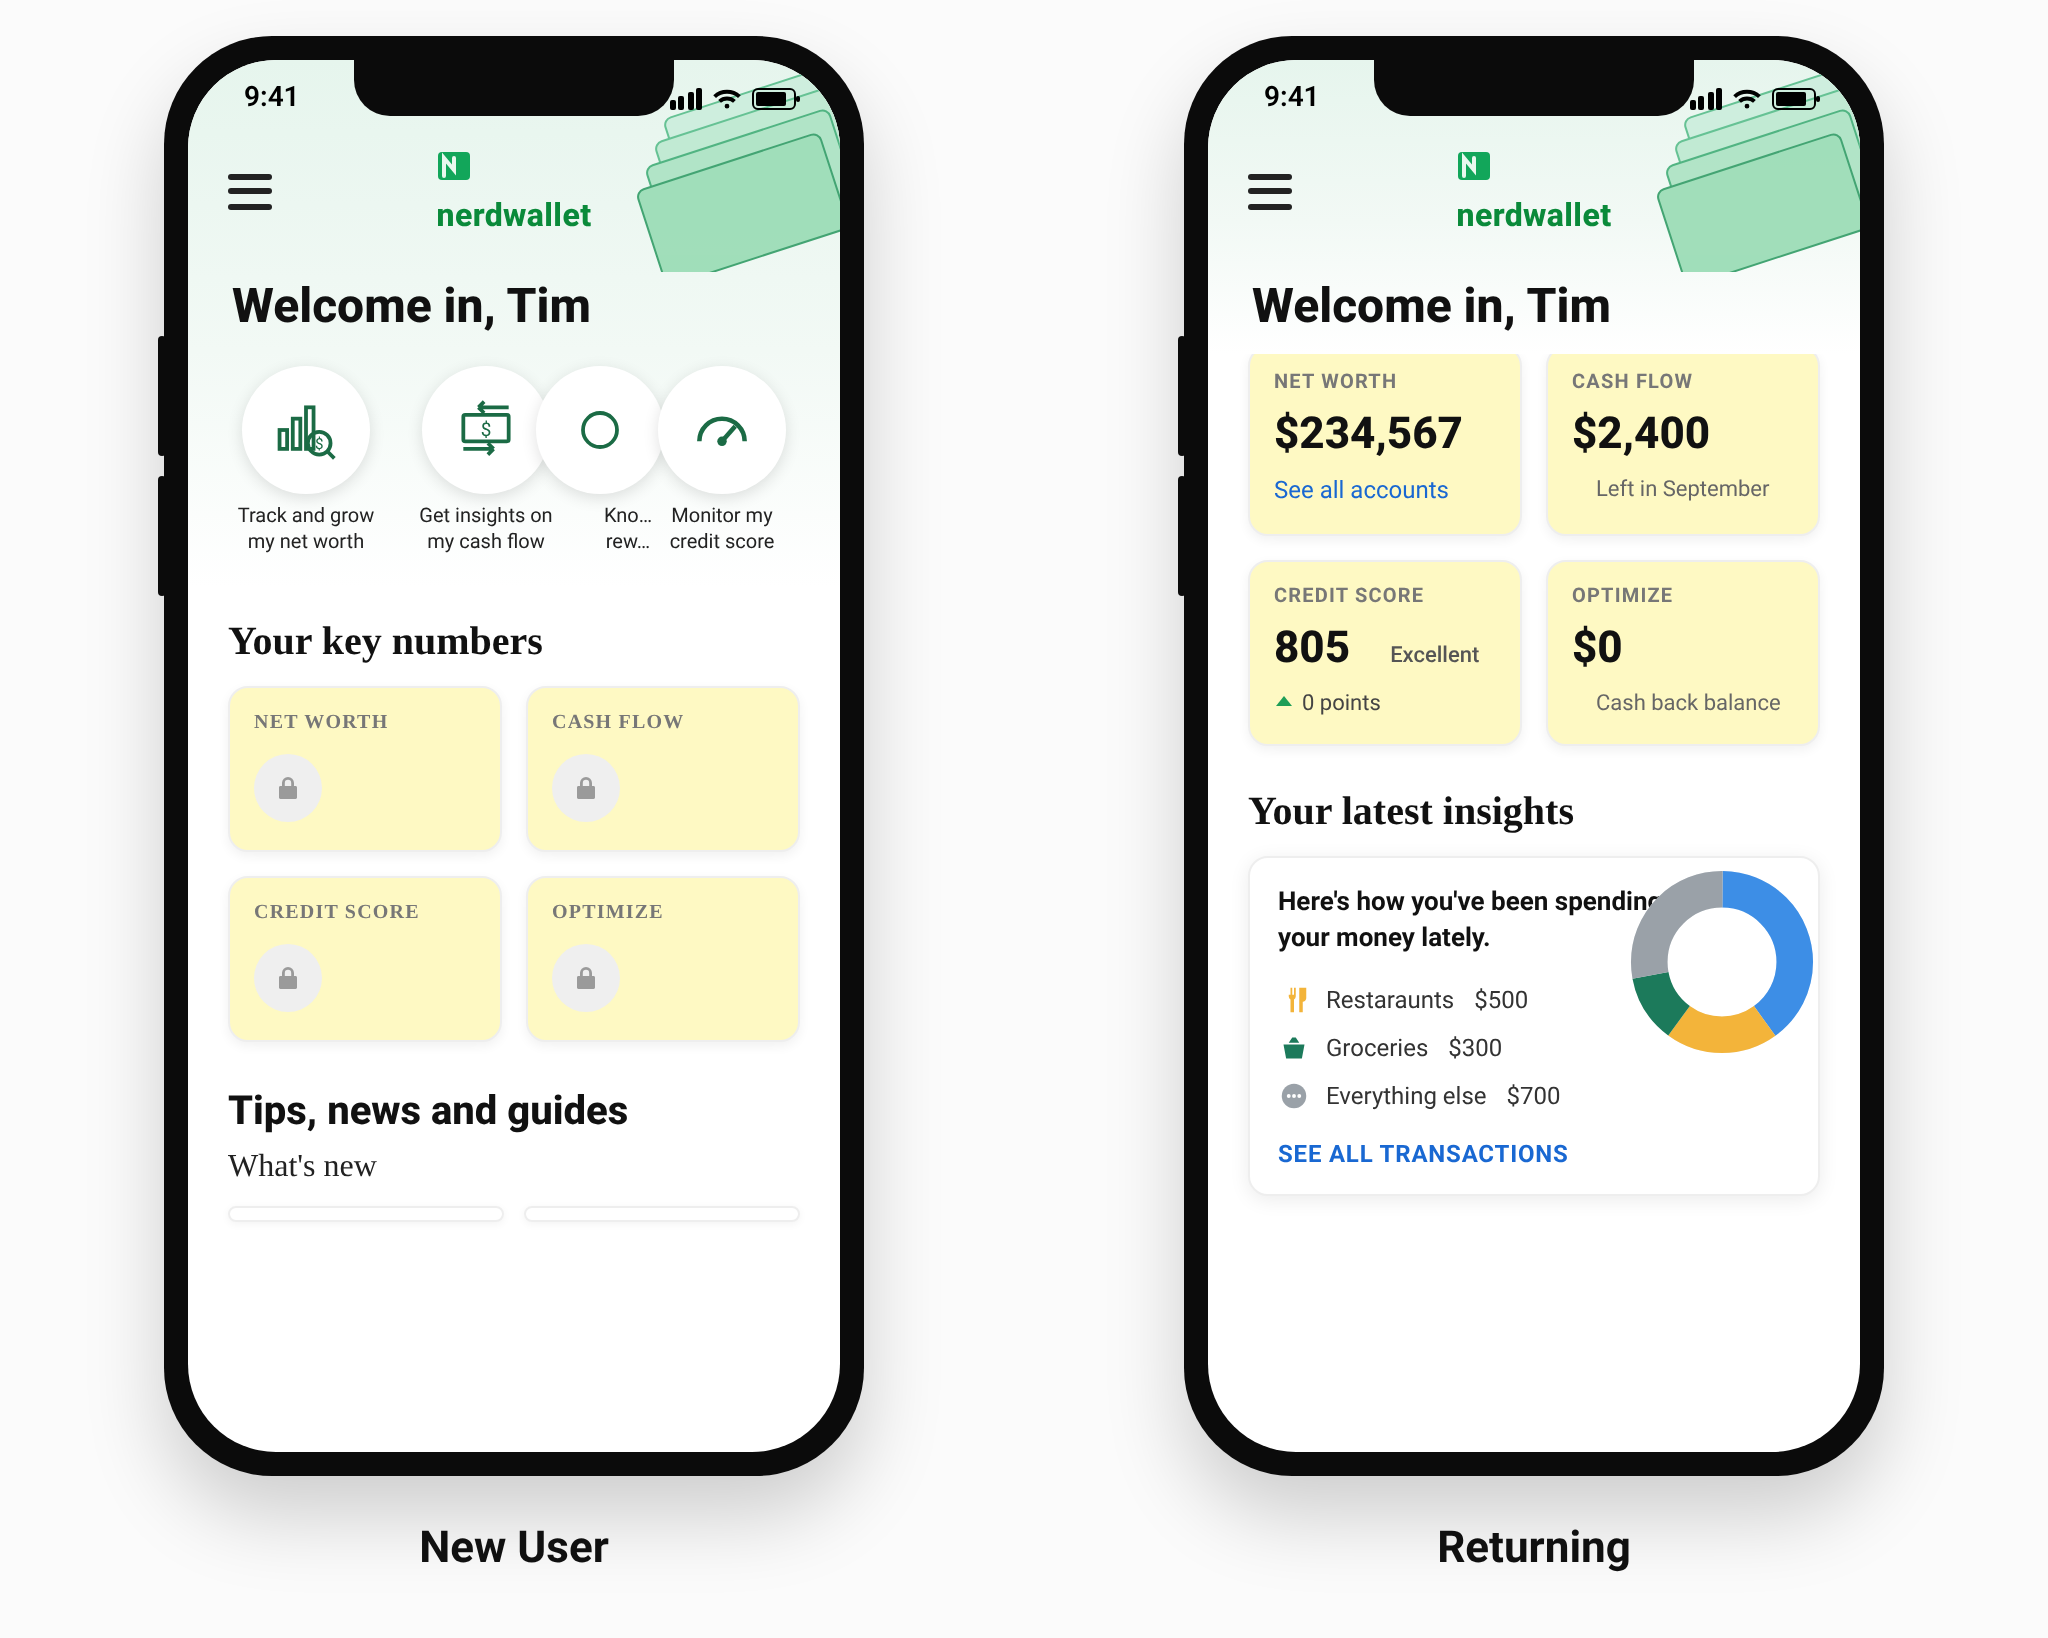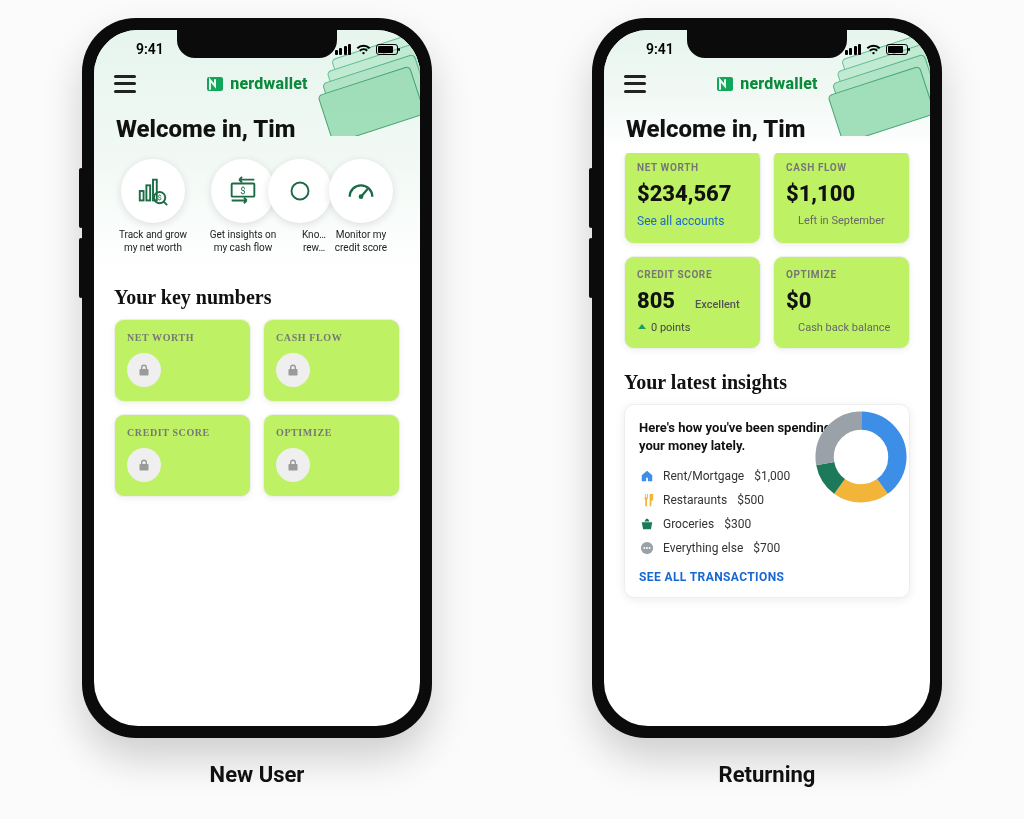--- a/index.html
+++ b/index.html
@@ -31,60 +31,60 @@
     width:160px; height:28px; background:#0b0b0b;
     border-bottom-left-radius:18px; border-bottom-right-radius:18px; z-index:3;
   }
   .screen {
     width:100%; height:100%; background:#fff;
     border-radius:44px; overflow:hidden; position:relative;
   }
 
   
   .status { height:38px; display:flex; align-items:center; justify-content:space-between; padding:0 22px; font-size:14px; font-weight:600; position:relative; z-index:5; }
-  .status .time { margin-left:20px; }
+  .status .time { margin-left:6px; }
   .status .icons { display:flex; align-items:center; gap:5px; }
   .sig { display:flex; align-items:flex-end; gap:1.5px; }
   .sig span { width:3px; background:#000; border-radius:1px; }
   .sig span:nth-child(1){height:5px} .sig span:nth-child(2){height:7px}
   .sig span:nth-child(3){height:9px} .sig span:nth-child(4){height:11px}
   .wifi { width:15px; height:11px; position:relative; }
   .wifi svg { width:15px; height:11px; display:block; }
   .batt { width:22px; height:11px; border:1.5px solid #000; border-radius:3px; position:relative; }
   .batt::after { content:""; position:absolute; right:-3px; top:3px; width:2px; height:3px; background:#000; border-radius:1px; }
   .batt span { position:absolute; left:1px; top:1px; bottom:1px; width:15px; background:#000; border-radius:1px; }
 
   
   .hero { position:relative; background:linear-gradient(180deg,#e6f5ed 0%, #f2f9f5 55%, #fff 100%); padding-bottom:8px; }
   .hero .money { position:absolute; top:-4px; right:-14px; width:150px; height:110px; pointer-events:none; opacity:.95; }
   .appbar { display:flex; align-items:center; justify-content:space-between; padding:6px 20px 2px; position:relative; }
   .menu { width:22px; height:18px; display:flex; flex-direction:column; justify-content:space-between; cursor:pointer; }
   .menu span { height:3px; background:#222; border-radius:2px; }
-  .brand { display:flex; align-items:center; gap:6px; margin:0 auto; }
+  .brand { display:flex; gap:6px; margin:0 auto;flex-direction:column; }
   .brand-mark { width:18px; height:18px; }
   .brand-text { font-weight:800; color:#0a8a3a; letter-spacing:.2px; font-size:16px; }
   .welcome { padding:20px 22px 6px; position:relative; z-index:2; }
   .welcome h1 { font-size:24px; font-weight:800; color:#111; }
   .welcome p { font-size:12px; color:#333; margin-top:4px; }
 
   
   .circles { display:flex; gap:12px; padding:10px 0 8px 20px; position:relative; z-index:2; overflow:hidden; }
   .circle-item { width:78px; text-align:center; flex:0 0 auto; }
   .circle { width:64px; height:64px; border-radius:50%; background:#fff; box-shadow:0 2px 8px rgba(0,0,0,.12); display:flex; align-items:center; justify-content:center; margin:0 auto; }
   .circle svg { width:34px; height:34px; }
   .circle-item .lbl { font-size:10px; line-height:1.25; color:#222; margin-top:6px; }
   .circle-item.partial { width:40px; margin-right:-24px; }
   .circle-item.partial .circle { margin-left:-26px; }
 
   
   .section { padding:16px 20px 4px;font-family:Liberation Serif, serif; }
   .section h2 { font-size:20px; font-weight:800; color:#111; margin-bottom:10px; }
   .grid2 { display:grid; grid-template-columns:1fr 1fr; gap:12px; }
   .tile {
-    background:#bef264; border:1px solid #eee; border-radius:10px;
+    background:#fef9c3; border:1px solid #eee; border-radius:10px;
     padding:12px 12px 14px; box-shadow:0 2px 6px rgba(0,0,0,.06);
   }
   .tile .label { font-size:10px; font-weight:700; letter-spacing:.6px; color:#777; text-transform:uppercase; }
   .lock { width:34px; height:34px; border-radius:50%; background:#efefef; display:flex; align-items:center; justify-content:center; margin-top:10px; }
   .lock svg { width:14px; height:14px; fill:#9a9a9a; }
   .tile .value { font-size:22px; font-weight:800; color:#111; margin-top:8px; }
   .tile .sub { font-size:11px; color:#666; margin-top:8px;padding-left:12px; }
   .tile .link { font-size:12px; color:#1968d2; margin-top:8px; display:inline-block; }
   .tile .inline-note { font-size:11px; color:#555; font-weight:500; margin-left:20px; }
   .tile .delta { display:flex; align-items:center; gap:4px; margin-top:8px; font-size:11px; color:#1e9e57; }
@@ -251,20 +251,28 @@
               <div class="label">OPTIMIZE</div>
               <div class="lock">
                   <svg viewBox="0 0 14 14">
                     <path d="M4 6V4.5a3 3 0 116 0V6h.8c.4 0 .7.3.7.8v5c0 .4-.3.7-.7.7H3.2c-.4 0-.7-.3-.7-.7v-5c0-.5.3-.8.7-.8H4zm1.4 0h3.2V4.5a1.6 1.6 0 10-3.2 0V6z"></path>
                   </svg>
                 </div>
             </div>
           </div>
         </div>
 
+        <div class="tips">
+          <h2>Tips, news and guides</h2>
+          <div class="whats">What's new</div>
+          <div class="ghost">
+              <div></div>
+              <div></div>
+            </div>
+        </div>
 
       </div>
     </div>
     <div class="caption">New User</div>
   </div>
 
   <div class="col">
     <div class="phone">
       <div class="notch"></div>
       <div class="screen">
@@ -322,21 +330,21 @@
 
         <div class="ret-grid">
           <div class="grid2">
             <div class="tile">
               <div class="label">NET WORTH</div>
               <div class="value">$234,567</div>
               <a class="link">See all accounts</a>
             </div>
             <div class="tile">
               <div class="label">CASH FLOW</div>
-              <div class="value">$1,100</div>
+              <div class="value">$2,400</div>
               <div class="sub">Left in September</div>
             </div>
             <div class="tile">
               <div class="label">CREDIT SCORE</div>
               <div class="value">
                 <span>805</span><span class="inline-note">Excellent</span>
               </div>
               <div class="delta">
                 <svg viewBox="0 0 10 10">
                     <path d="M5 1l4 5H1z" fill="#1e9e57"></path>
@@ -362,29 +370,20 @@
               <circle cx="21" cy="21" r="15.915" fill="none" stroke="#3d8ee6" stroke-width="8" stroke-dasharray="39.99875766550525 59.998136498257864" stroke-dashoffset="24.99922354094078"></circle>
               <circle cx="21" cy="21" r="15.915" fill="none" stroke="#f3b43a" stroke-width="8" stroke-dasharray="19.999378832752626 79.99751533101049" stroke-dashoffset="-14.999534124564473"></circle>
               <circle cx="21" cy="21" r="15.915" fill="none" stroke="#1c7a5b" stroke-width="8" stroke-dasharray="11.999627299651573 87.99726686411154" stroke-dashoffset="-34.9989129573171"></circle>
               <circle cx="21" cy="21" r="15.915" fill="none" stroke="#9aa1a8" stroke-width="8" stroke-dasharray="27.999130365853674 71.99776379790944" stroke-dashoffset="-46.99854025696868"></circle>
             </svg>
           <div class="lead">Here's how you've been spending your money lately.</div>
           <div id="ins-list">
               <div class="ins-row">
                 <span class="ic">
                   <svg viewBox="0 0 16 16" width="14" height="14">
-                    <path fill="#3d8ee6" d="M8 2l6 5v7H9v-4H7v4H2V7z"></path>
-                  </svg>
-                </span>
-                <span class="nm">Rent/Mortgage</span>
-                <span class="amt">$1,000</span>
-              </div>
-              <div class="ins-row">
-                <span class="ic">
-                  <svg viewBox="0 0 16 16" width="14" height="14">
                     <path fill="#f3b43a" d="M5 1v5a2 2 0 001 1.7V15h2V7.7A2 2 0 009 6V1H8v4H7V1H6v4H5zM11 1v14h2V9c1 0 2-1 2-2V1h-4z"></path>
                   </svg>
                 </span>
                 <span class="nm">Restaraunts</span>
                 <span class="amt">$500</span>
               </div>
               <div class="ins-row">
                 <span class="ic">
                   <svg viewBox="0 0 16 16" width="14" height="14">
                     <path fill="#1c7a5b" d="M2 6h12l-1.5 8h-9L2 6zm3-1l2-3h2l2 3H5z"></path>

